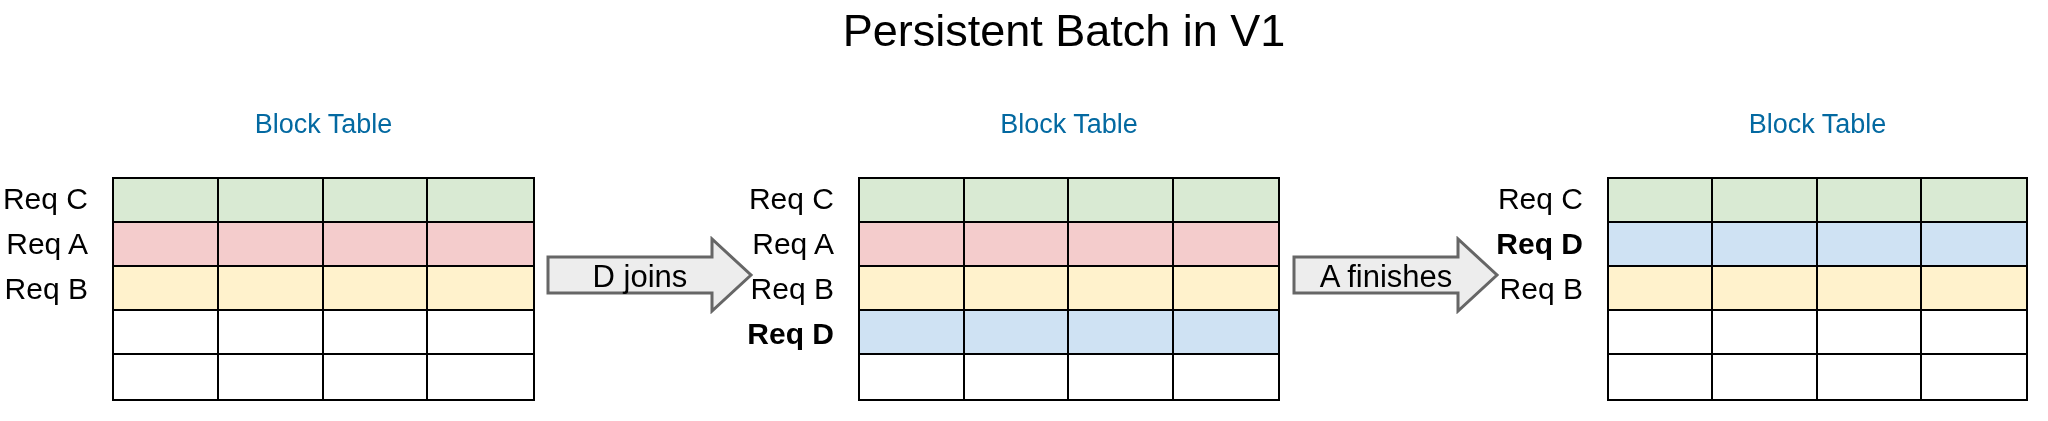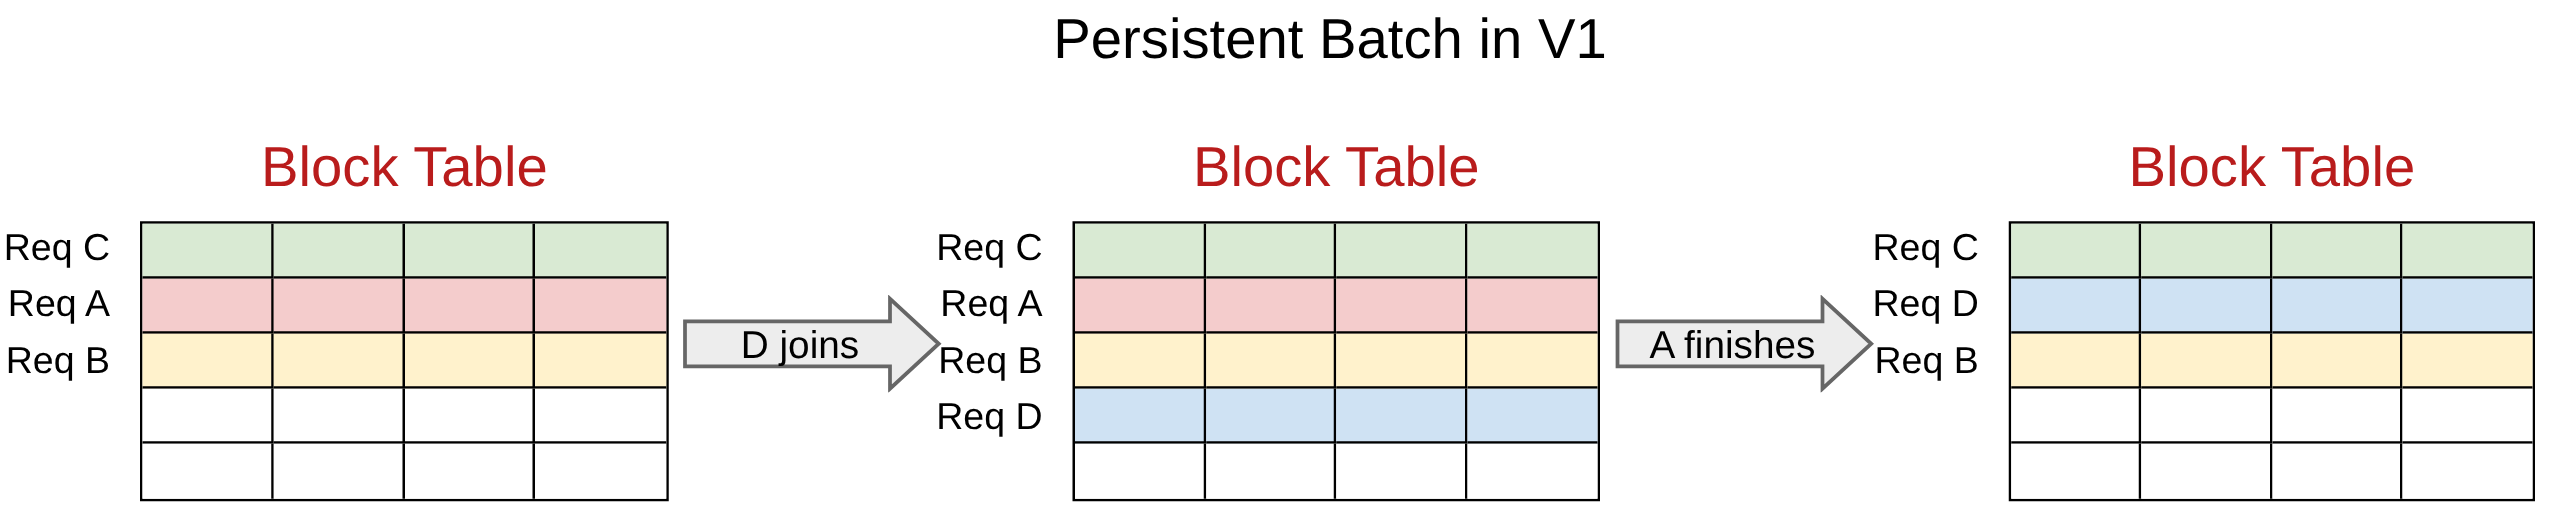--- a/index.html
+++ b/index.html
@@ -27,44 +27,44 @@
     position: absolute;
     top: 177px;
     height: 224px;
   }
   .block-title {
     position: absolute;
     top: -66px;
     left: 0;
     width: 100%;
     text-align: center;
-    font-size: 45px;
+    font-size: 27px;
     line-height: 1.0;
-    color: #b91c1c;
+    color: #0369a1;
     white-space: nowrap;
   }
   .labels {
     position: absolute;
     right: calc(100% + 24px);
     top: 0;
     height: 100%;
     width: 220px;
     display: flex;
     flex-direction: column;
   }
   .row-label {
     flex: 1;
     display: flex;
     align-items: center;
     justify-content: flex-end;
     font-size: 30px;
     color: #000000;
     white-space: nowrap;
   }
-  .row-label.bold { font-weight: 400; }
+  .row-label.bold { font-weight: 700; }
   .btable {
     position: absolute;
     inset: 0;
     border: 2.5px solid #000000;
     box-sizing: border-box;
     display: grid;
     grid-template-columns: repeat(4, 1fr);
     grid-template-rows: repeat(5, 1fr);
   }
   .cell {

